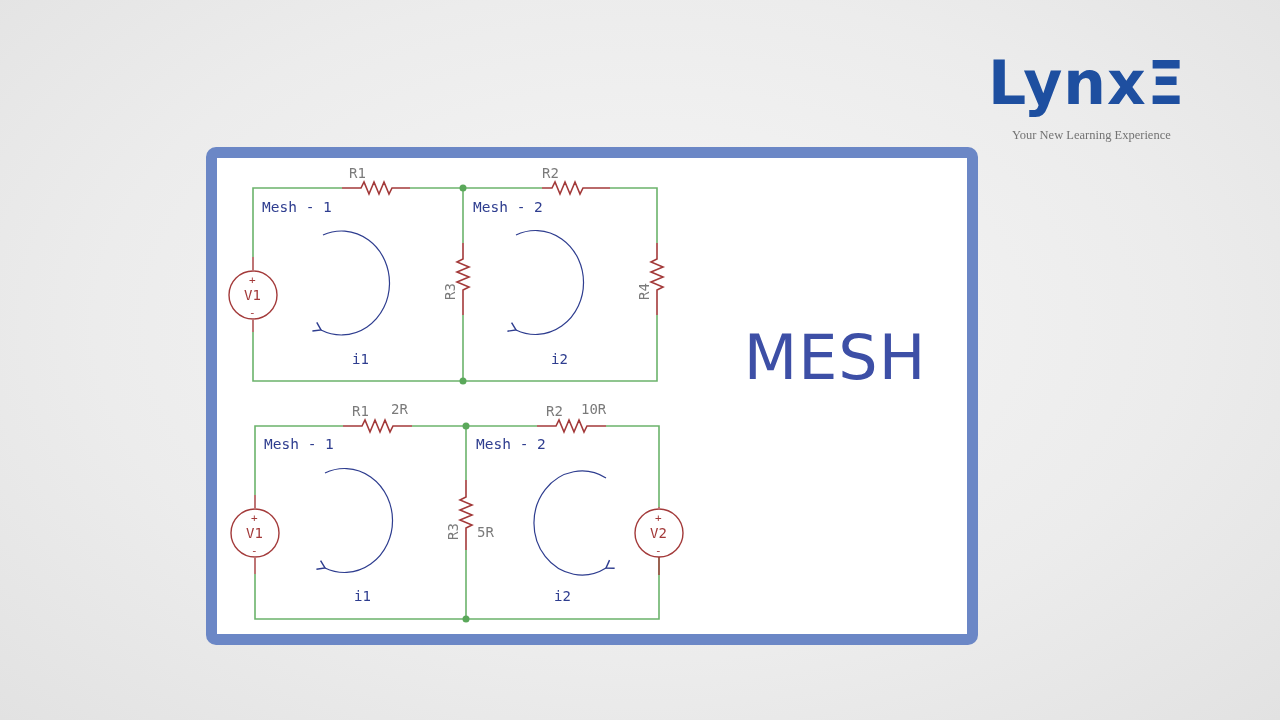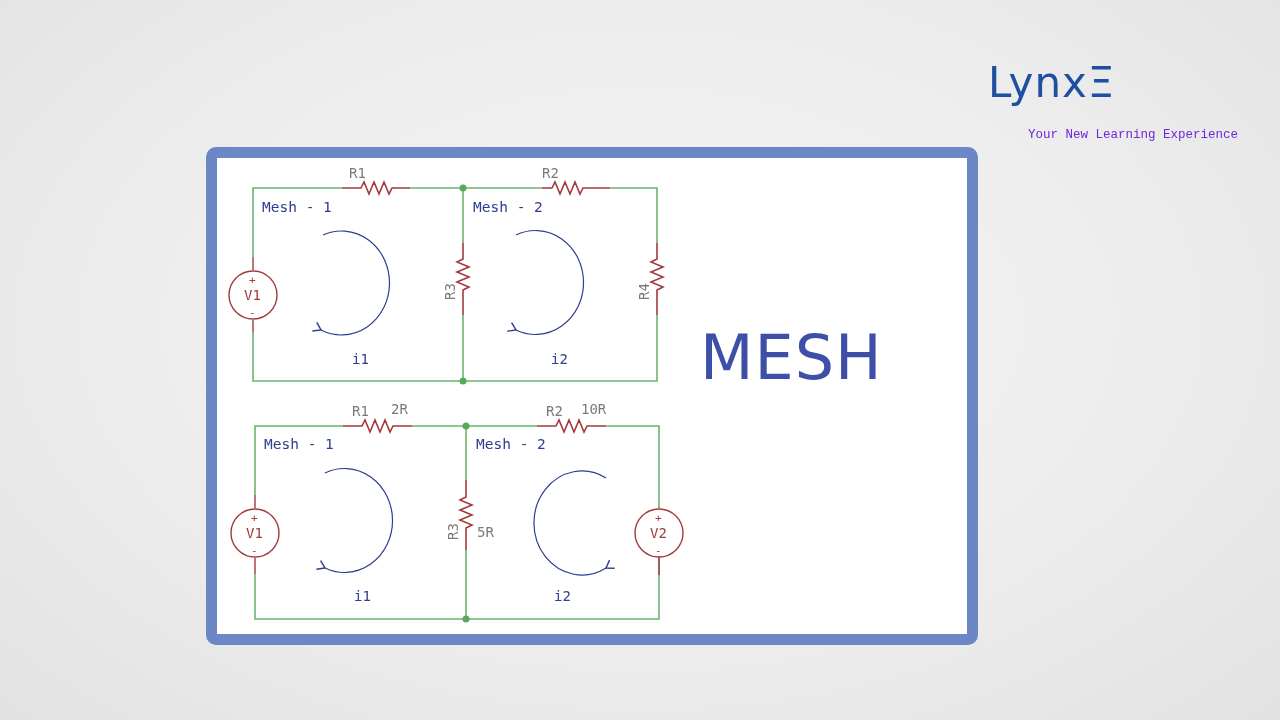--- a/index.html
+++ b/index.html
@@ -3,35 +3,35 @@
 <meta charset="utf-8">
 <style>
   html, body { margin:0; padding:0; }
   body {
     width:1280px; height:720px; overflow:hidden; position:relative;
     background: radial-gradient(ellipse at 50% 45%, #f6f6f6 0%, #ececec 60%, #e2e2e2 100%);
     font-family: "DejaVu Sans", sans-serif;
   }
   .logo { position:absolute; left:988px; top:48px; width:230px; }
   .logo-word {
-    font-family:"DejaVu Sans", sans-serif; font-size:42px; color:#1e4fa0;
-    letter-spacing:1px; line-height:70px; font-weight:normal;
+    font-family:"DejaVu Sans", sans-serif; font-size:60px; color:#1e4fa0;
+    letter-spacing:1px; line-height:70px; font-weight:bold;
   }
   .logo-tag {
-    position:absolute; left:40px; top:80px; font-size:12.5px; color:#6d28d9;
-    font-family:Liberation Mono, monospace; white-space:nowrap;
+    position:absolute; left:24px; top:80px; font-size:12.5px; color:#737373;
+    font-family:Liberation Serif, serif; white-space:nowrap;
   }
   .frame {
     position:absolute; left:206px; top:147px; width:772px; height:498px;
     box-sizing:border-box; border:11px solid #6b87c6; border-radius:10px;
     background:#ffffff;
   }
   .diagram-svg { position:absolute; left:0; top:0; }
   .title {
-    position:absolute; left:700px; top:318px; width:270px; 
+    position:absolute; left:700px; top:318px; width:270px; text-align:center;
     color:#3d4fa6; font-family:"DejaVu Sans", sans-serif; line-height:80px;
   }
   .title-line1 { font-size:62px; display:block; letter-spacing:1px; }
   .title-line2 { font-size:58px; display:block; }
   svg text { font-family:"DejaVu Sans Mono", monospace; }
 </style>
 </head>
 <body>
 
 <div class="logo">

